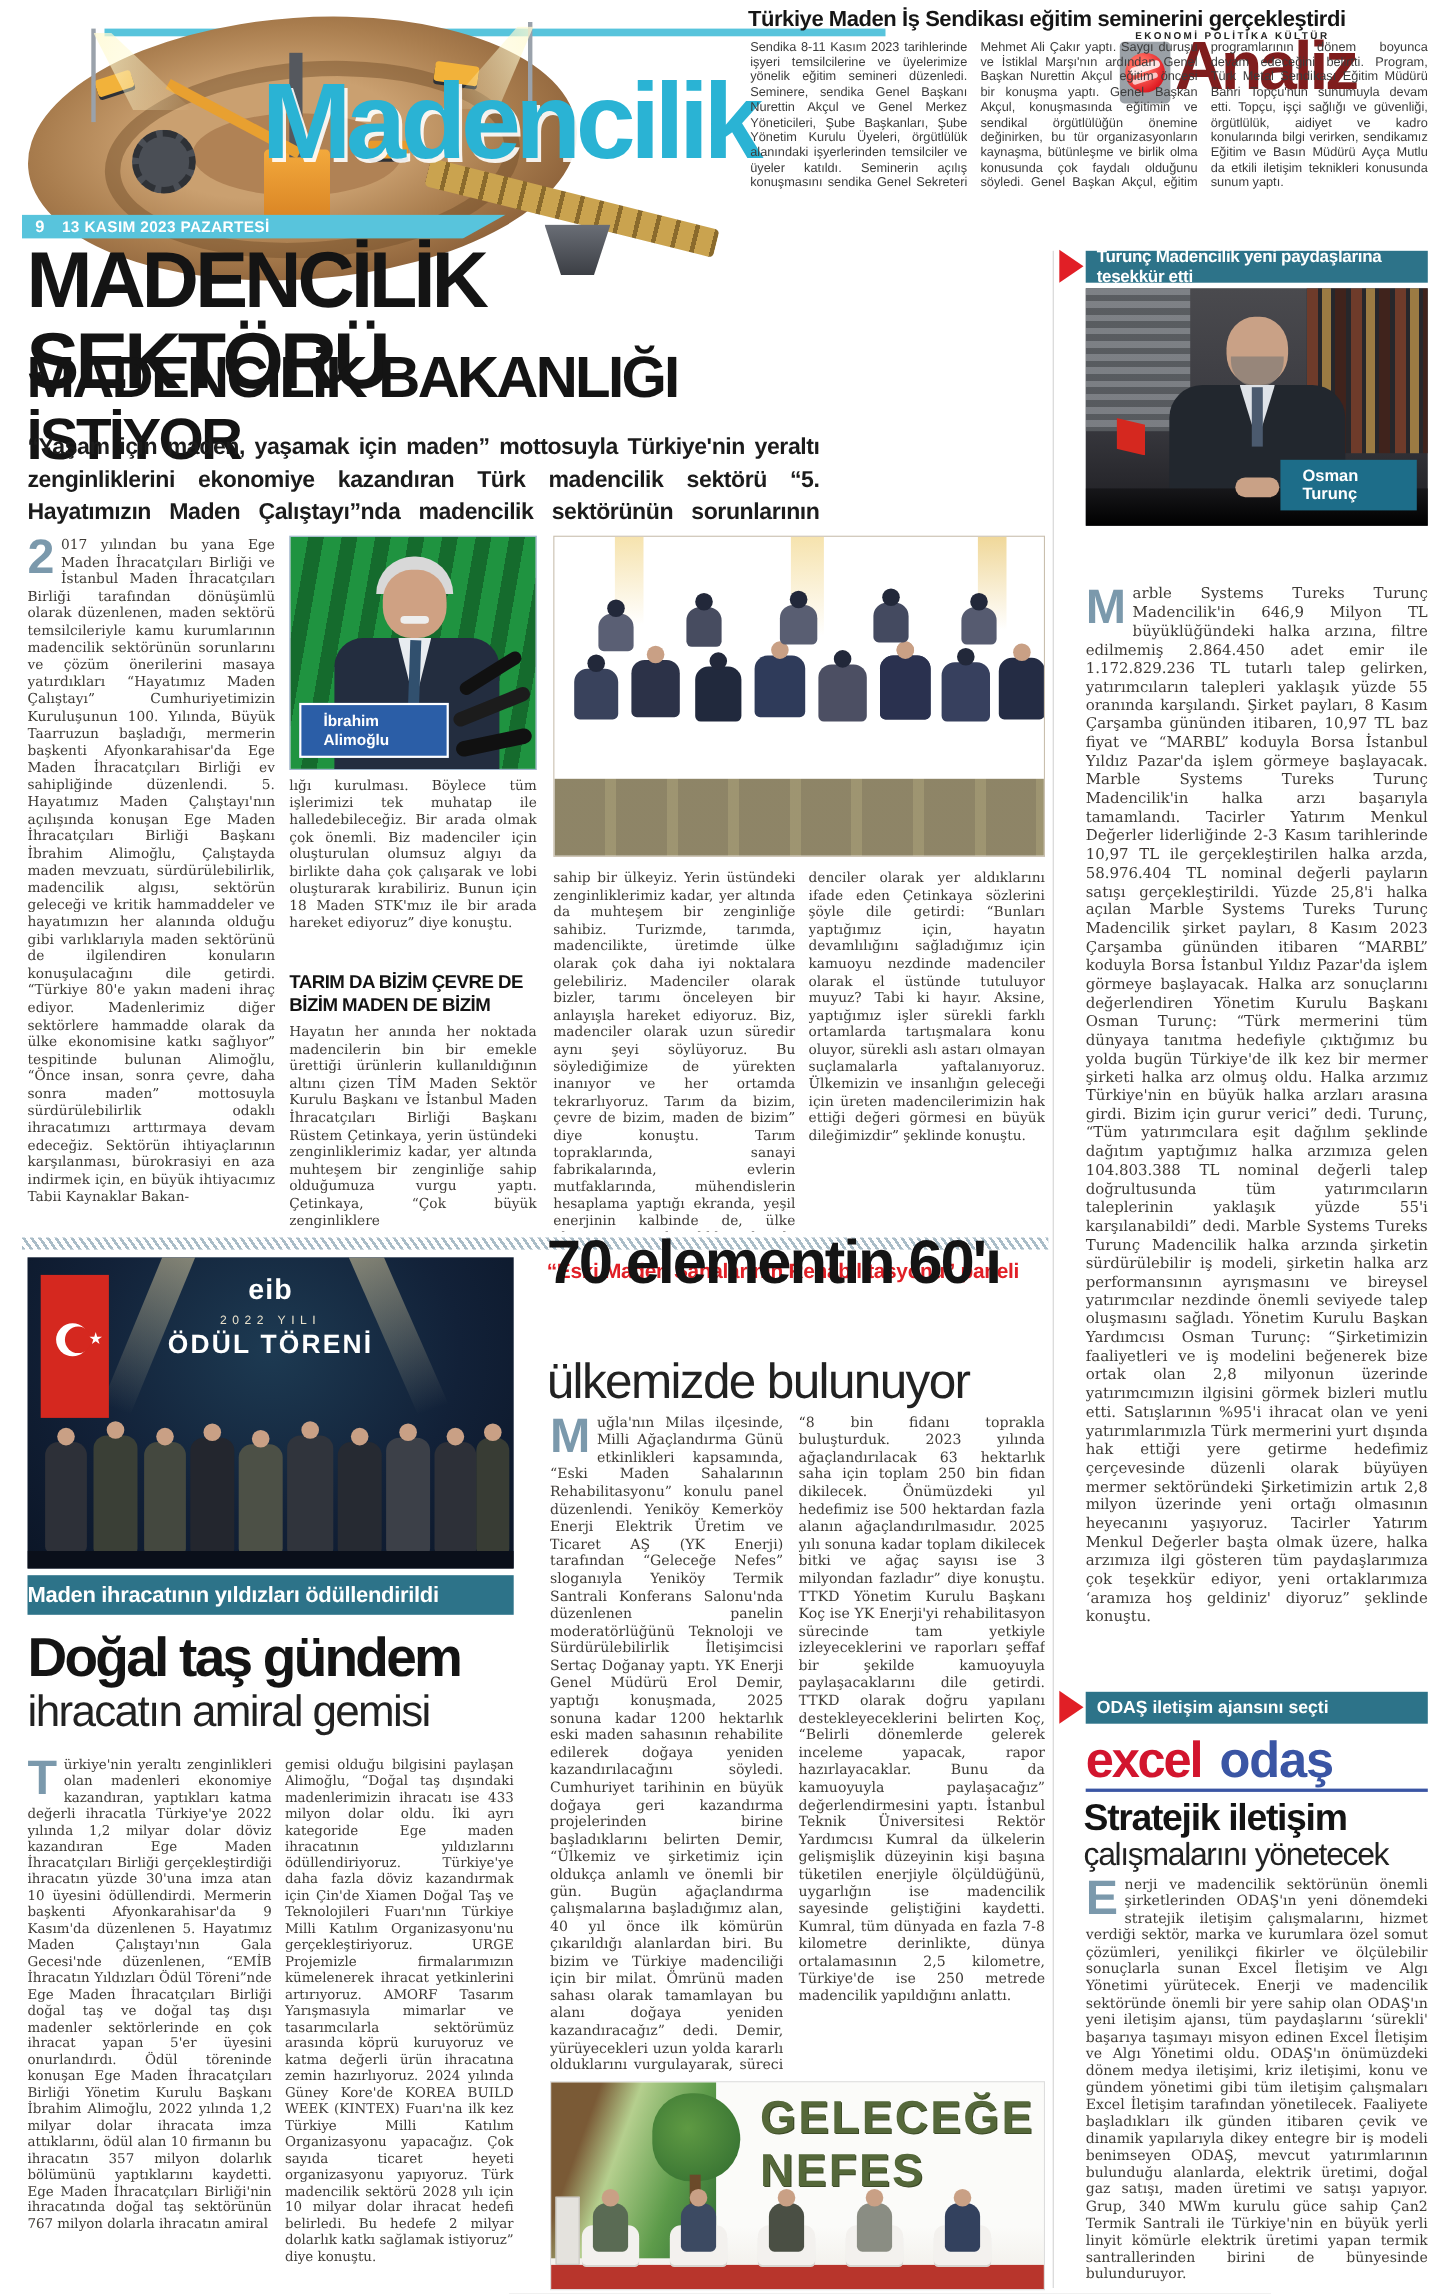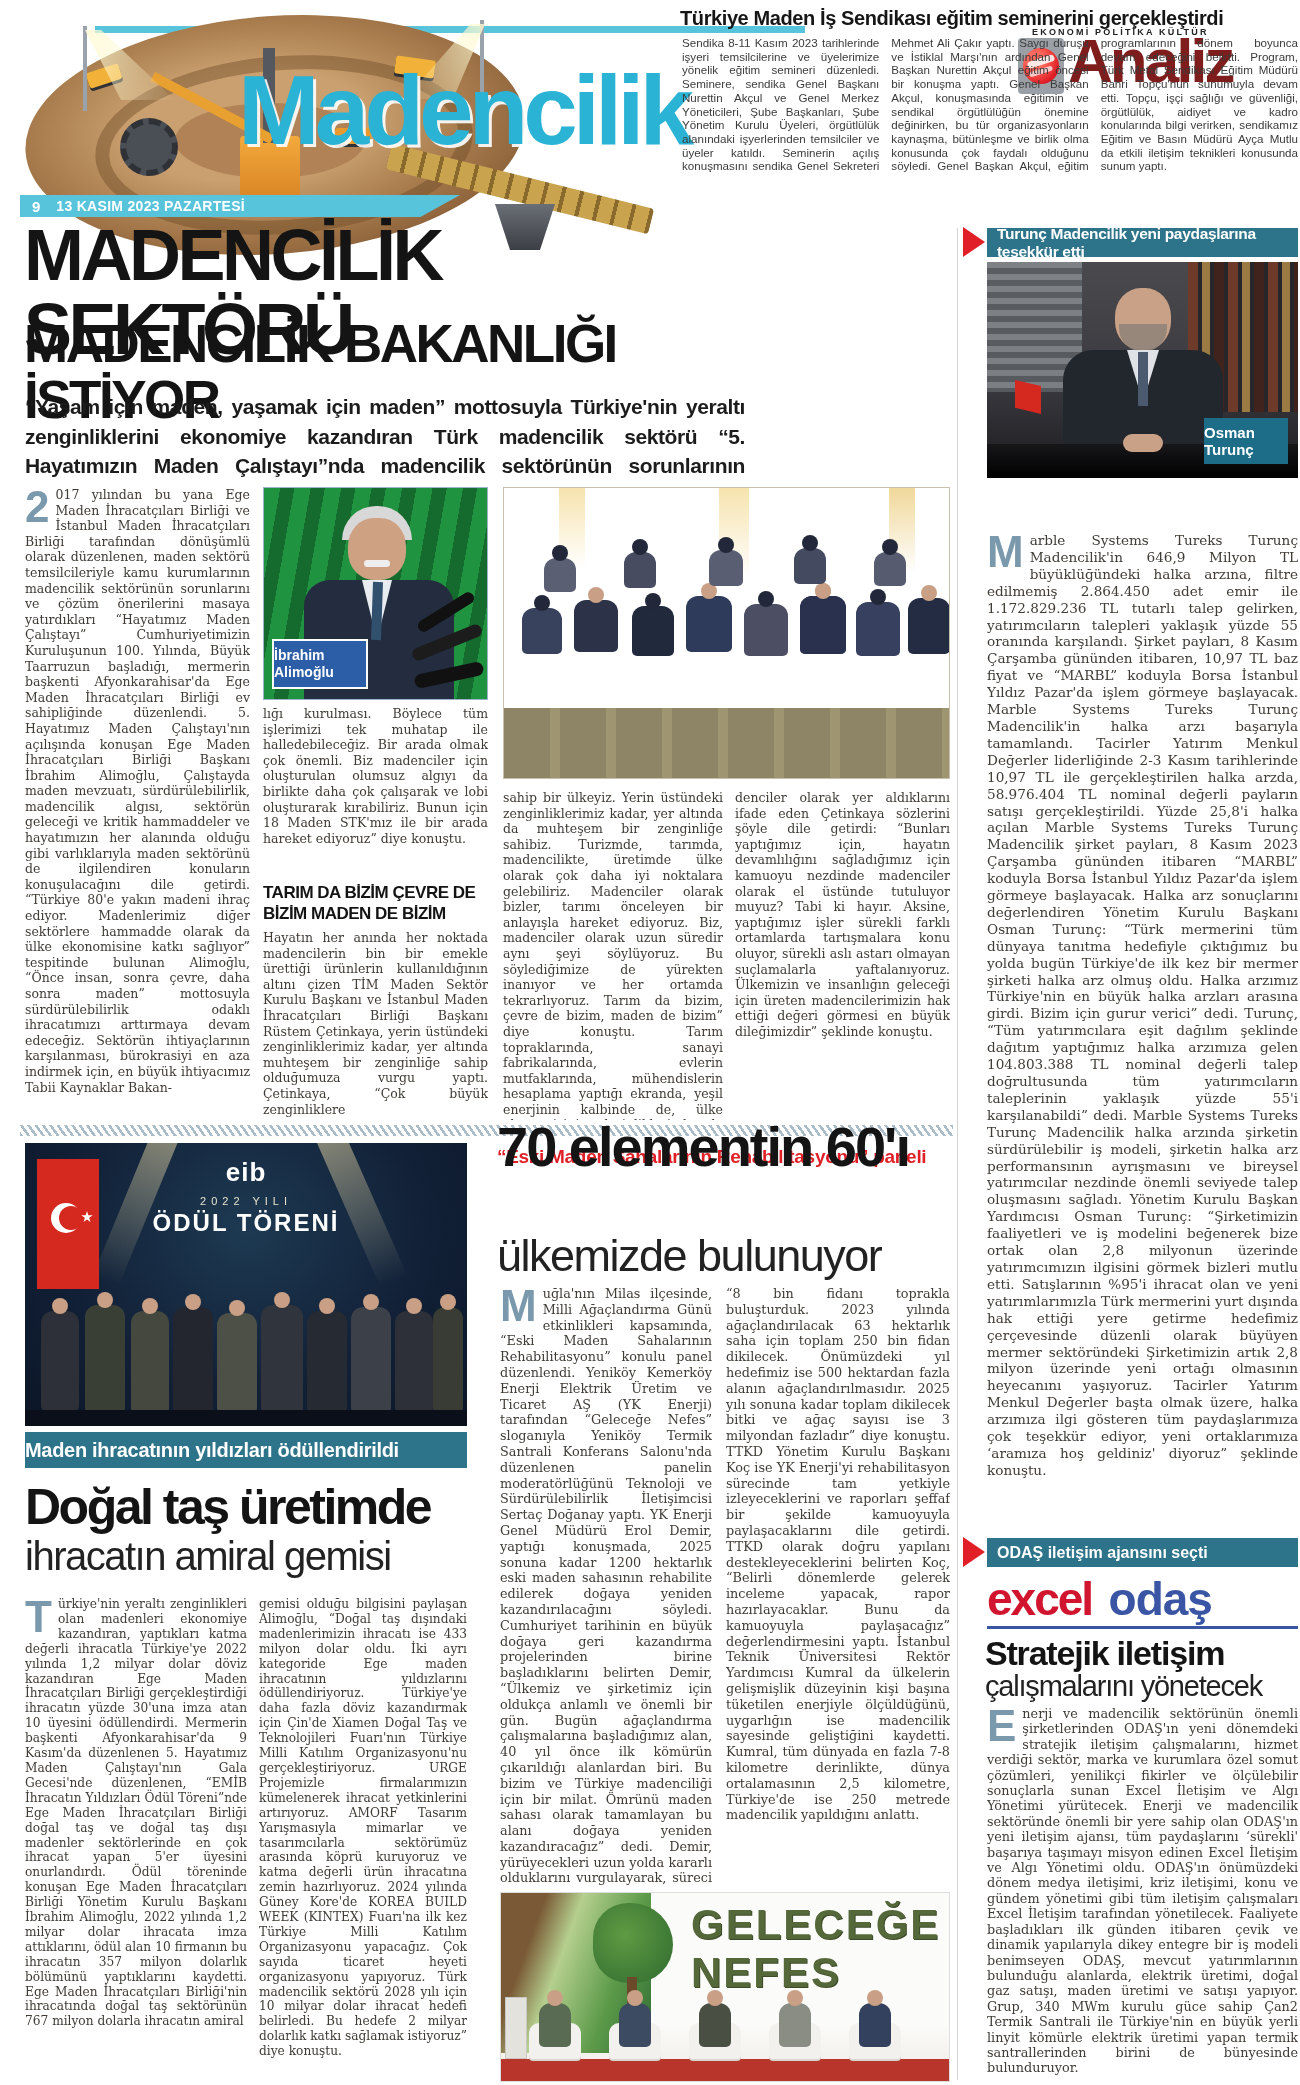--- a/index.html
+++ b/index.html
@@ -6,21 +6,21 @@
   html,body{margin:0;padding:0;background:#e8e8e8;}
   #canvas{position:relative;width:1300px;height:2085px;background:#ffffff;overflow:hidden;
           font-family:"Liberation Sans",sans-serif;color:#161616;margin:0 auto;}
   .abs{position:absolute;}
   .serif{font-family:"DejaVu Serif",serif;color:#3f3b36;text-align:justify;}
   .dc{float:left;font-weight:bold;color:#7b99ac;font-size:44px;line-height:33px;margin:3px 6px 0 0;
       font-family:"Liberation Sans",sans-serif;}
   .kbar{background:#2d7389;color:#fff;font-weight:bold;display:flex;align-items:center;}
   .arrow{width:0;height:0;border-top:15px solid transparent;border-bottom:15px solid transparent;
          border-left:22px solid #e11f26;}
-  .capbox{position:absolute;color:#fff;font-weight:bold;line-height:17px;padding:6px 0;font-size:14px;}
+  .capbox{position:absolute;color:#fff;font-weight:bold;line-height:17px;padding:6px 20px;font-size:14px;}
   .hatch{background:repeating-linear-gradient(55deg,#a9bcc7 0 2.5px,#ffffff 2.5px 6px);}
   .clip{overflow:hidden;}
   .person{position:absolute;border-radius:12px 12px 5px 5px;background:#26304a;}
   .person::before{content:"";position:absolute;top:-13px;left:50%;transform:translateX(-50%);
                   width:16px;height:16px;border-radius:50%;background:#22283a;}
   .person.skin::before{background:#c9a085;}
   .chair{position:absolute;background:#f3f1ee;border-radius:10px 10px 4px 4px;box-shadow:0 2px 0 #d8d4cf;}
   .hl{font-weight:bold;color:#141414;}
 </style>
 </head>
@@ -200,21 +200,21 @@
     <div class="person skin" style="left:282px;top:168px;width:40px;height:102px;background:#262a32;"></div>
     <div class="person skin" style="left:326px;top:164px;width:40px;height:106px;background:#3c4048;"></div>
     <div class="person skin" style="left:370px;top:168px;width:38px;height:102px;background:#2d3038;"></div>
     <div class="person skin" style="left:408px;top:164px;width:30px;height:106px;background:#383c34;"></div>
     <div class="abs" style="left:0;bottom:0;width:100%;height:16px;background:#0a0f1a;"></div>
   </div>
 
   <div class="abs kbar" style="left:25px;top:1432px;width:442px;height:36px;justify-content:flex-start;">
     <span style="font-size:20px;letter-spacing:-0.3px;">Maden ihracatının yıldızları ödüllendirildi</span>
   </div>
-  <div class="abs" style="left:25px;top:1478px;font-size:50px;font-weight:900;letter-spacing:-2.5px;color:#141414;white-space:nowrap;">Doğal taş üretimde</div>
+  <div class="abs" style="left:25px;top:1478px;font-size:50px;font-weight:900;letter-spacing:-2.5px;color:#141414;white-space:nowrap;">Doğal taş gündem</div>
   <div class="abs" style="left:25px;top:1534px;font-size:40px;font-weight:400;letter-spacing:-1.5px;color:#222;white-space:nowrap;">ihracatın amiral gemisi</div>
   <div class="abs clip serif" style="left:25px;top:1597px;width:222px;height:486px;font-size:12.2px;line-height:14.9px;">
     <span class="dc">T</span><span>ürkiye'nin yeraltı zenginlikleri olan madenleri ekonomiye kazandıran, yaptıkları katma değerli ihracatla Türkiye'ye 2022 yılında 1,2 milyar dolar döviz kazandıran Ege Maden İhracatçıları Birliği gerçekleştirdiği ihracatın yüzde 30'una imza atan 10 üyesini ödüllendirdi. Mermerin başkenti Afyonkarahisar'da 9 Kasım'da düzenlenen 5. Hayatımız Maden Çalıştayı'nın Gala Gecesi'nde düzenlenen, “EMİB İhracatın Yıldızları Ödül Töreni”nde Ege Maden İhracatçıları Birliği doğal taş ve doğal taş dışı madenler sektörlerinde en çok ihracat yapan 5'er üyesini onurlandırdı. Ödül töreninde konuşan Ege Maden İhracatçıları Birliği Yönetim Kurulu Başkanı İbrahim Alimoğlu, 2022 yılında 1,2 milyar dolar ihracata imza attıklarını, ödül alan 10 firmanın bu ihracatın 357 milyon dolarlık bölümünü yaptıklarını kaydetti. Ege Maden İhracatçıları Birliği'nin ihracatında doğal taş sektörünün 767 milyon dolarla ihracatın amiral</span>
   </div>
   <div class="abs clip serif" style="left:259px;top:1597px;width:208px;height:486px;font-size:12.2px;line-height:14.9px;">gemisi olduğu bilgisini paylaşan Alimoğlu, “Doğal taş dışındaki madenlerimizin ihracatı ise 433 milyon dolar oldu. İki ayrı kategoride Ege maden ihracatının yıldızlarını ödüllendiriyoruz. Türkiye'ye daha fazla döviz kazandırmak için Çin'de Xiamen Doğal Taş ve Teknolojileri Fuarı'nın Türkiye Milli Katılım Organizasyonu'nu gerçekleştiriyoruz. URGE Projemizle firmalarımızın kümelenerek ihracat yetkinlerini artırıyoruz. AMORF Tasarım Yarışmasıyla mimarlar ve tasarımcılarla sektörümüz arasında köprü kuruyoruz ve katma değerli ürün ihracatına zemin hazırlıyoruz. 2024 yılında Güney Kore'de KOREA BUILD WEEK (KINTEX) Fuarı'na ilk kez Türkiye Milli Katılım Organizasyonu yapacağız. Çok sayıda ticaret heyeti organizasyonu yapıyoruz. Türk madencilik sektörü 2028 yılı için 10 milyar dolar ihracat hedefi belirledi. Bu hedefe 2 milyar dolarlık katkı sağlamak istiyoruz” diye konuştu.</div>
 
   <div class="abs" style="left:497px;top:1146px;width:455px;font-size:19px;font-weight:bold;color:#e11f26;letter-spacing:-0.3px;white-space:nowrap;">“Eski Maden Sahalarının Rehabilitasyonu” paneli</div>
   <div class="abs" style="left:497px;top:1114px;font-size:56px;font-weight:900;letter-spacing:-2px;color:#141414;white-space:nowrap;">70 elementin 60'ı</div>
   <div class="abs" style="left:497px;top:1230px;font-size:45px;font-weight:400;letter-spacing:-1.5px;color:#222;white-space:nowrap;">ülkemizde bulunuyor</div>
   <div class="abs clip serif" style="left:500px;top:1286px;width:212px;height:600px;font-size:12.8px;line-height:15.8px;">

